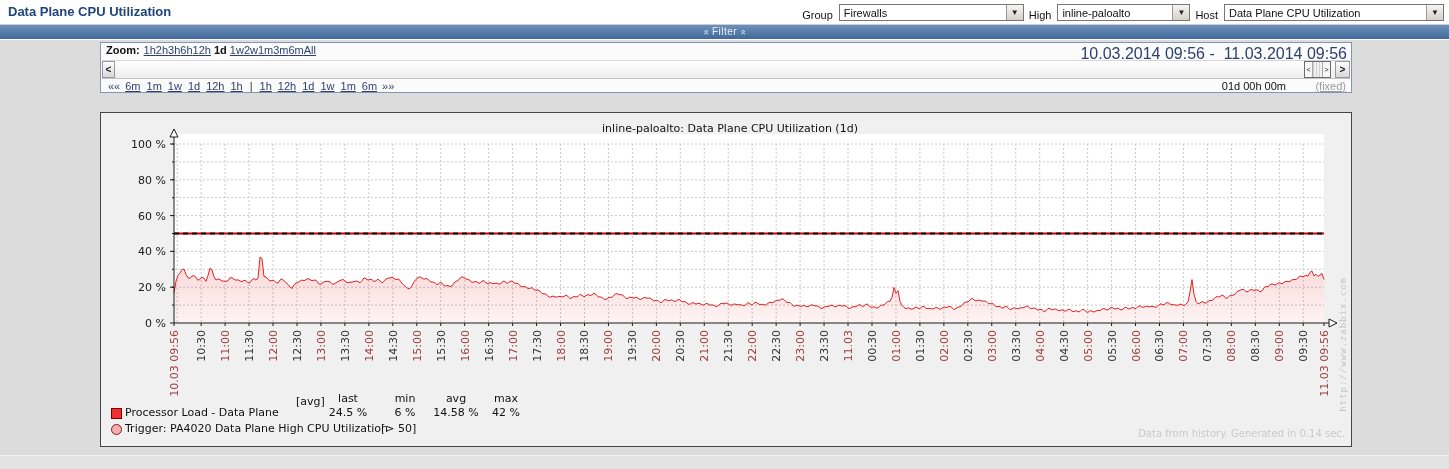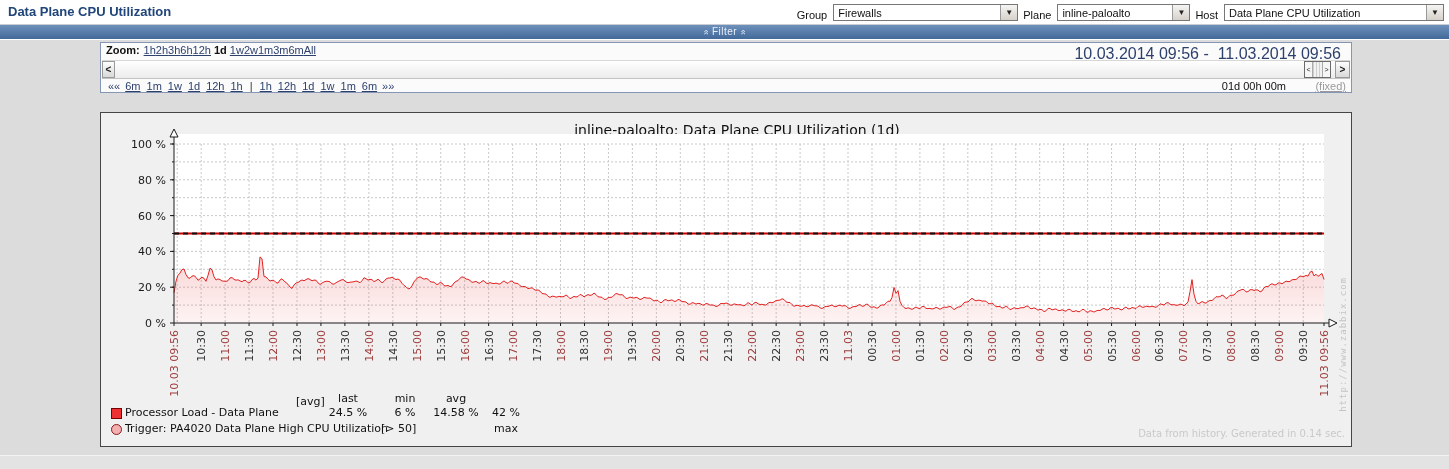--- a/index.html
+++ b/index.html
@@ -21,21 +21,21 @@
 
   
   .filterbar{position:absolute;left:0;top:25px;width:1449px;height:15px;box-sizing:border-box;
     background:linear-gradient(#6e91bb,#42699a);border-bottom:1px solid #ffffff;
     color:#e9eff7;font-size:10px;text-align:center;line-height:14px;letter-spacing:.5px;cursor:pointer}
   .chev-up{display:inline-block;transform:rotate(-90deg);font-size:9px;position:relative;top:0px}
 
   
   .timebar{position:absolute;left:100px;top:42px;width:1252px;height:51px;box-sizing:border-box;
     background:#fbfbfb;border:1px solid #8496b4}
-  .zoomrow{position:absolute;left:5px;top:1px;right:9px;height:15px;font-size:11px;white-space:nowrap}
+  .zoomrow{position:absolute;left:5px;top:1px;right:3px;height:15px;font-size:11px;white-space:nowrap}
   .zoomrow .lbl{font-weight:bold;color:#111;margin-right:4px}
   a.tlink{color:#2c3f6d;text-decoration:underline;margin:0 3px;cursor:pointer}
   .tlink-sel{font-weight:bold;color:#111;text-decoration:none;margin:0 3px}
   .daterange{position:absolute;right:1px;top:1px;font-size:16px;color:#2c3f6d;text-decoration:underline;cursor:pointer;white-space:nowrap}
   .scrollrow{position:absolute;left:1px;right:1px;top:17px;height:19px;box-sizing:border-box;
     background:linear-gradient(#ffffff,#ececec);border-top:1px solid #d7d7d7;border-bottom:1px solid #c3c3c3}
   .sb-btn{position:absolute;top:0;width:13px;height:17px;box-sizing:border-box;background:linear-gradient(#fdfdfd,#d9d9d9);
     border:1px solid #9a9a9a;color:#222;font-size:10px;font-weight:bold;text-align:center;line-height:15px;cursor:pointer}
   .sb-left{left:0}
   .sb-right{right:0;width:15px}
@@ -46,21 +46,21 @@
   .sb-thumb .grip{flex:1;background:repeating-linear-gradient(90deg,#cfcfcf 0 1px,#f1f1f1 1px 3px);cursor:grab}
   .navrow{position:absolute;left:5px;right:3px;top:37px;height:16px;font-size:11px;white-space:nowrap}
   .nav-sym{color:#2c3f6d;margin:0 2px}
   .nav-sep{color:#333;margin:0 4px}
   .duration{position:absolute;right:62px;top:0;font-size:11px;color:#111}
   .fixedlink{position:absolute;right:2px;top:0;font-size:11px;color:#9a9a9a;text-decoration:underline;cursor:pointer}
 
   
   .graphbox{position:absolute;left:100px;top:112px;width:1252px;height:335px;box-sizing:border-box;
     background:#f0f0f0;border:1px solid #464646;font-family:"DejaVu Sans",sans-serif}
-  .graph-title{position:absolute;left:11px;top:9px;width:100%;text-align:center;font-size:14px;color:#101010}
+  .graph-title{position:absolute;left:4px;top:9px;width:100%;text-align:center;font-size:11px;color:#101010}
   .gsvg{position:absolute;left:0;top:0}
   .legend{position:absolute;left:0;top:0;width:100%;font-size:11px;color:#111}
   .leg-abs{position:absolute;white-space:nowrap}
   .leg-center{transform:translateX(-50%)}
   .sw-square{position:absolute;width:9px;height:9px;background:#ee3030;border:1px solid #7a0000}
   .sw-circle{position:absolute;width:9px;height:9px;background:#f4b0b0;border:1px solid #8b1a1a;border-radius:50%}
   .gfooter{position:absolute;right:6px;bottom:7px;font-size:10px;color:#c9c9c9}
   .watermark{position:absolute;right:3px;bottom:34px;font-size:9px;color:#c4c4c4;
     writing-mode:vertical-rl;transform:rotate(180deg);letter-spacing:1px;font-family:"DejaVu Sans Mono",monospace}
 
@@ -71,21 +71,21 @@
 <body>
 
 <div class="topbar">
   <span class="page-title">Data Plane CPU Utilization</span>
   <div class="top-controls">
     <span class="ctl-label">Group</span>
     <div class="fake-select w-group">
       <span class="txt">Firewalls</span>
       <span class="dd">▼</span>
     </div>
-    <span class="ctl-label">Plane</span>
+    <span class="ctl-label">High</span>
     <div class="fake-select w-host">
       <span class="txt">inline-paloalto</span>
       <span class="dd">▼</span>
     </div>
     <span class="ctl-label">Host</span>
     <div class="fake-select w-graph">
       <span class="txt">Data Plane CPU Utilization</span>
       <span class="dd">▼</span>
     </div>
   </div>
@@ -312,21 +312,21 @@
       <text x="1206.236111111111" y="217" text-anchor="end" font-size="11" fill="#333333" font-family="DejaVu Sans, sans-serif" transform="rotate(-90 1206.236111111111 217)">09:30</text>
       <line x1="73" y1="210" x2="73" y2="213" stroke="#1a1a1a" stroke-width="1"></line>
       <text x="77" y="217" text-anchor="end" font-size="11" fill="#9e3b3b" font-family="DejaVu Sans, sans-serif" transform="rotate(-90 77 217)" font-weight="normal">10.03 09:56</text>
       <line x1="1223" y1="210" x2="1223" y2="213" stroke="#1a1a1a" stroke-width="1"></line>
       <text x="1227" y="217" text-anchor="end" font-size="11" fill="#9e3b3b" font-family="DejaVu Sans, sans-serif" transform="rotate(-90 1227 217)" font-weight="normal">11.03 09:56</text>
     </svg>
   <div class="legend" id="legend">
       <span class="leg-abs leg-center" style="left: 247px; top: 279px;">last</span>
       <span class="leg-abs leg-center" style="left: 304px; top: 279px;">min</span>
       <span class="leg-abs leg-center" style="left: 355px; top: 279px;">avg</span>
-      <span class="leg-abs leg-center" style="left: 405px; top: 279px; margin-top: 30px;">max</span>
+      <span class="leg-abs leg-center" style="left: 405px; top: 279px;">max</span>
       <span class="sw-square" style="left: 10px; top: 295px;"></span>
       <span class="leg-abs" style="left: 24px; top: 293px;">Processor Load - Data Plane</span>
       <span class="leg-abs" style="left: 195px; top: 282px;">[avg]</span>
       <span class="leg-abs leg-center" style="left: 247px; top: 293px;">24.5 %</span>
       <span class="leg-abs leg-center" style="left: 304px; top: 293px;">6 %</span>
       <span class="leg-abs leg-center" style="left: 355px; top: 293px; text-align: center;">14.58 %</span>
       <span class="leg-abs leg-center" style="left: 405px; top: 293px;">42 %</span>
       <span class="sw-circle" style="left: 10px; top: 311px;"></span>
       <span class="leg-abs" style="left: 24px; top: 309px;">Trigger: PA4020 Data Plane High CPU Utilization</span>
       <span class="leg-abs" style="left: 280px; top: 309px;">[&gt; 50]</span>

